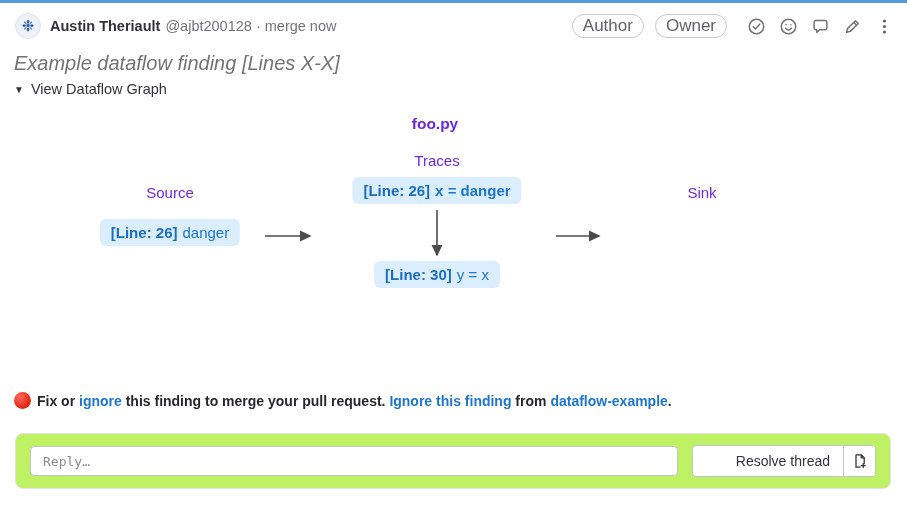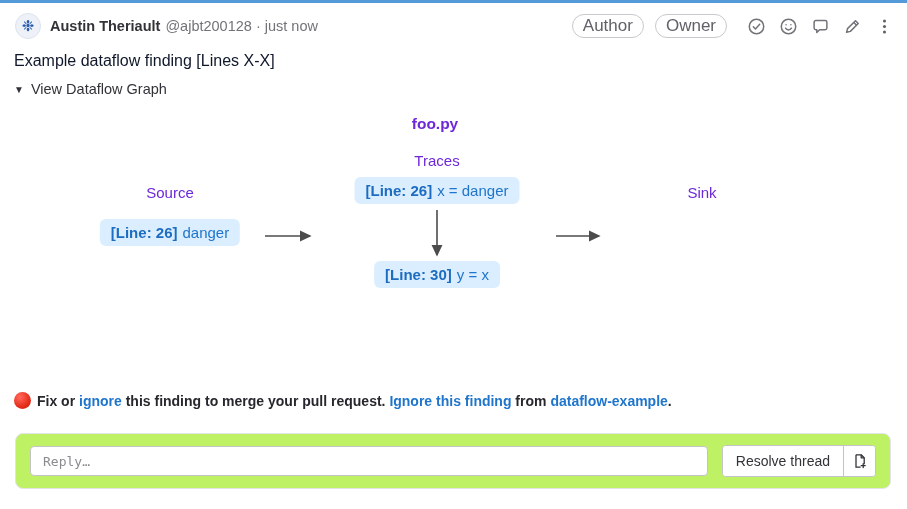--- a/index.html
+++ b/index.html
@@ -17,21 +17,21 @@
   .author-handle{color:#737278;font-size:14.5px;margin-left:5px;}
   .header-right{margin-left:auto;display:flex;align-items:center;}
   .badge{border:1px solid #c9c9cd;border-radius:12px;height:22px;display:flex;align-items:center;
          padding:0 10px;font-size:17px;color:#626168;background:#fff;margin-left:11px;}
   .hdr-icons{display:flex;align-items:center;margin-left:6px;}
   .icon-btn{width:17px;height:17px;margin-left:15px;cursor:pointer;display:flex;
             align-items:center;justify-content:center;}
   .icon-btn svg{display:block;}
 
   
-  .note-title{position:absolute;top:52px;left:14px;font-size:16px;color:#0f172a;}
+  .note-title{position:absolute;top:52px;left:14px;font-size:20px;color:#737373;font-style:italic;}
   .graph-toggle{position:absolute;top:81px;left:14px;font-size:14.5px;color:#333238;cursor:pointer;
                 display:flex;align-items:center;}
   .tri{font-size:10px;margin-right:7px;color:#333238;}
 
   
   .graph-area{position:absolute;top:105px;left:0;width:907px;height:288px;}
   .g-label{position:absolute;transform:translateX(-50%);font-size:15px;color:#6d28d9;white-space:nowrap;}
   .g-title{font-weight:bold;font-size:15.5px;}
   .g-node{position:absolute;transform:translateX(-50%);background:var(--node_bg,#dbeeff);
           border-radius:6px;padding:5px 11px;font-size:15px;color:var(--node_text,#1f75cb);
@@ -48,36 +48,36 @@
 
   
   .reply-wrap{position:absolute;top:433px;left:15px;width:876px;height:56px;box-sizing:border-box;
               background:#bef264;border:1px solid #e4e4e7;border-radius:8px;
               display:flex;align-items:center;padding:0 14px;}
   .reply-input{flex:1;height:30px;box-sizing:border-box;border:1px solid #c4c4c8;border-radius:4px;
                background:#fff;padding:0 12px;font-family:"DejaVu Sans Mono", monospace;
                font-size:13px;color:#333238;outline:none;}
   .reply-input::placeholder{color:#8a8a8f;}
   .btn-group{display:flex;margin-left:14px;border:1px solid #c4c4c8;border-radius:4px;
-             overflow:hidden;background:#fff;flex:0 0 auto;}
+             overflow:hidden;background:#fff;flex:0 0 auto;padding-left:30px;}
   .resolve-btn{height:30px;padding:0 13px;display:flex;align-items:center;font-size:14px;
                color:#333238;background:#fff;border:none;cursor:pointer;
                font-family:"Liberation Sans", sans-serif;}
   .new-issue-btn{width:32px;height:30px;display:flex;align-items:center;justify-content:center;
                  border:none;border-left:1px solid #c4c4c8;background:#fff;cursor:pointer;}
 </style>
 </head>
 <body>
 
 <div class="top-bar"></div>
 
 <div class="note-header">
   <div class="avatar">❉</div>
   <span class="author-name">Austin Theriault</span>
-  <span class="author-handle">@ajbt200128 · just now</span>
+  <span class="author-handle">@ajbt200128 · merge now</span>
 
   <div class="header-right">
     <span class="badge">Author</span>
     <span class="badge">Owner</span>
     <div class="hdr-icons">
       <span class="icon-btn">
         <svg width="17" height="17" viewBox="0 0 16 16" fill="none" stroke="#737278" stroke-width="1.4">
           <circle cx="8" cy="8" r="6.8"></circle>
             <path d="M5 8.3l2 2 4-4.4" stroke-linecap="round" stroke-linejoin="round"></path>
         </svg>
@@ -132,21 +132,21 @@
   </svg>
 
   <div class="g-label g-title" style="left:435px;top:10px;">foo.py</div>
   <div class="g-label" style="left:437px;top:47px;">Traces</div>
   <div class="g-label" style="left:170px;top:79px;">Source</div>
   <div class="g-label" style="left:702px;top:79px;">Sink</div>
 
   <div class="g-node" style="left:170px;top:114px;">
     <b>[Line: 26]</b><span>danger</span>
   </div>
-  <div class="g-node" style="left:437px;top:72px;">
+  <div class="g-node" style="left:437px;top:72px;font-weight:bold;">
     <b>[Line: 26]</b><span>x = danger</span>
   </div>
   <div class="g-node" style="left:437px;top:156px;">
     <b>[Line: 30]</b><span>y = x</span>
   </div>
 </div>
 
 <div class="alert-row">
   <span class="red-dot"></span>
   <span>Fix or </span>

